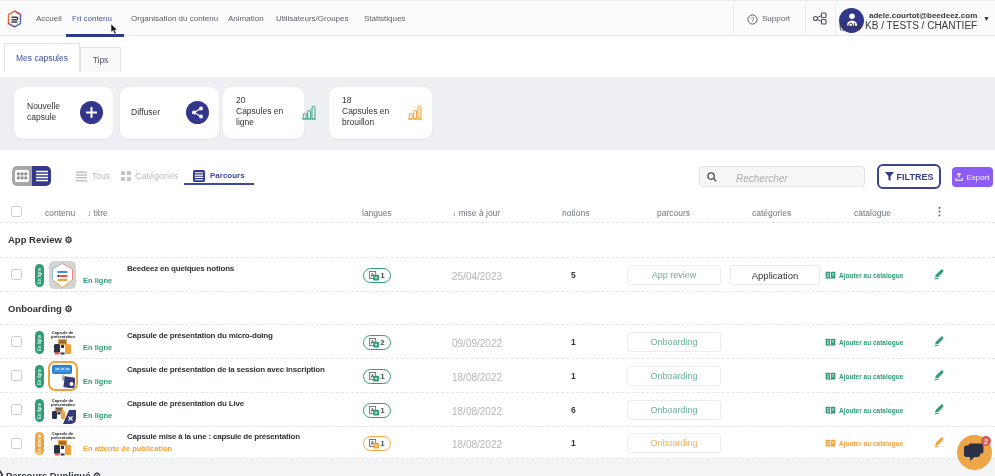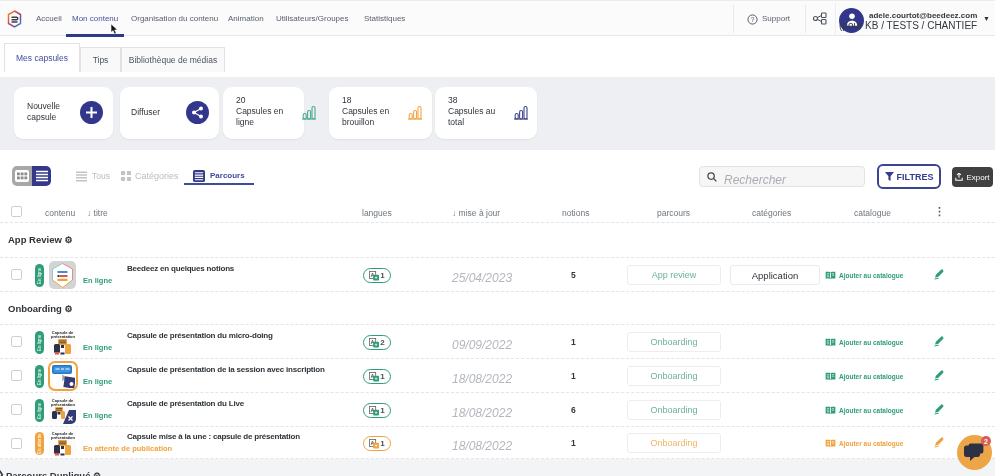--- a/index.html
+++ b/index.html
@@ -19,36 +19,36 @@
 #grayband{position:absolute;left:0;top:77px;width:995px;height:73px;background:#edeff2;}
 .card{position:absolute;top:10px;height:52px;background:#fff;border-radius:9px;box-shadow:0 1px 2px rgba(0,0,0,.06);}
 .cardlbl{position:absolute;font-size:8.5px;color:#30343b;line-height:11px;}
 .circlebtn{position:absolute;width:23px;height:23px;border-radius:50%;background:#33378c;top:14px;}
 
 .seg{position:absolute;top:166px;height:20px;}
 .tbtxt{position:absolute;top:171px;font-size:8.5px;color:#b9bcc3;}
 .tbtxt.on{color:#3d4a9f;font-weight:bold;font-size:8px;}
 #searchbox{position:absolute;left:699px;top:166px;width:166px;height:21px;background:#f6f6f6;border:1px solid #e2e2e2;border-radius:4px;}
 #filtres{position:absolute;left:877px;top:164px;width:64px;height:25px;background:#fff;border:2px solid #3b448f;border-radius:6px;color:#343e8c;font-weight:bold;font-size:9px;display:flex;align-items:center;justify-content:center;gap:3px;}
-#exportbtn{position:absolute;left:952px;top:167px;width:41px;height:20px;background:#404040;border-radius:4px;color:#fff;font-size:8px;display:flex;align-items:center;justify-content:center;gap:3px;}
+#exportbtn{position:absolute;left:952px;top:167px;width:41px;height:20px;background:#8b5cf6;border-radius:4px;color:#fff;font-size:8px;display:flex;align-items:center;justify-content:center;gap:3px;}
 
 .th{position:absolute;top:208px;font-size:8.5px;color:#6e7680;}
 #hline{position:absolute;left:0;top:222px;width:995px;border-top:1px dashed #e4e4e6;}
 .sect{position:absolute;left:8px;font-size:9.5px;color:#2e3338;font-weight:bold;}
 .row{position:absolute;left:0;width:995px;height:34px;border-bottom:1px dashed #e4e4e6;}
 .cb{position:absolute;width:11px;height:11px;border:1px solid #cfcfd2;border-radius:2px;background:#fff;}
 .vpill{position:absolute;width:9px;height:23px;border-radius:5px;overflow:hidden;}
 .vpill span{position:absolute;left:0;top:0;width:9px;height:23px;writing-mode:vertical-rl;transform:rotate(180deg);font-size:4.5px;color:rgba(255,255,255,.95);text-align:center;line-height:9px;}
 .thumb{position:absolute;width:27px;height:28px;border-radius:5px;overflow:hidden;}
 .rtitle{position:absolute;left:83px;font-size:8px;font-weight:bold;letter-spacing:-0.2px;color:#2e3338;white-space:nowrap;margin-left:44px;}
 .rsub{position:absolute;left:83px;font-size:7.5px;font-weight:bold;}
 .green{color:#2f9e76;}
 .orange{color:#f0a23c;}
 .chip{position:absolute;width:28px;height:15px;border:1.5px solid #2f9e76;border-radius:8px;background:#fff;display:flex;align-items:center;justify-content:center;gap:1px;font-size:8px;color:#4a5056;}
-.date{position:absolute;font-size:12px;color:#b3b7bd;font-style:italic;}
+.date{position:absolute;font-size:10px;color:#b3b7bd;}
 .num{position:absolute;font-size:8.5px;color:#33383e;font-weight:bold;}
 .ppill{position:absolute;width:94px;height:20px;border:1px solid #ededed;background:#fff;border-radius:3px;font-size:9px;display:flex;align-items:center;justify-content:center;color:#6db29a;}
 .cpill{position:absolute;width:90px;height:20px;border:1px solid #eaeaec;background:#fff;border-radius:3px;font-size:9.5px;display:flex;align-items:center;justify-content:center;color:#2e3338;}
 .cata{position:absolute;font-size:6.5px;font-weight:bold;color:#2f9e76;display:flex;align-items:center;gap:3px;white-space:nowrap;}
 #botband{position:absolute;left:0;top:459px;width:995px;height:17px;background:#f3f4f6;}
 #botband .sect2{position:absolute;left:6px;top:11px;font-size:9.5px;color:#33383e;font-weight:bold;}
 #chat{position:absolute;left:957px;top:435px;width:35px;height:35px;border-radius:50%;background:#eda647;}
 #chatbadge{position:absolute;left:981px;top:436px;width:10px;height:10px;border-radius:50%;background:#db5c54;color:#fff;font-size:7px;font-weight:bold;display:flex;align-items:center;justify-content:center;}
 </style>
 </head>
@@ -61,21 +61,21 @@
       <stop offset="0" stop-color="#f0932d"></stop>
           <stop offset="0.4" stop-color="#d64550"></stop>
       <stop offset="0.7" stop-color="#6a4f9e"></stop>
           <stop offset="1" stop-color="#3aa0c8"></stop>
     </linearGradient>
       </defs>
     <path d="M15 2 L27 9 L27 27 L15 34 L3 27 L3 9 Z" fill="#fff" stroke="url(#lg1)" stroke-width="3"></path>
     <path d="M9 14.5 h10 a2.5 2.5 0 0 1 0 5 h-10 M9 24 h12" stroke="#3c3c46" stroke-width="3" fill="none"></path>
   </svg>
   <div class="navitem" style="left:36px">Accueil</div>
-  <div class="navitem active" style="left:72px;color:#4a53a0">Mon contenu</div>
+  <div class="navitem active" style="left:72px;color:#4a53a0">Fri contenu</div>
   <div class="navitem" style="left:131px">Organisation du contenu</div>
   <div class="navitem" style="left:228px">Animation</div>
   <div class="navitem" style="left:276px">Utilisateurs/Groupes</div>
   <div class="navitem" style="left:364px">Statistiques</div>
   <div id="underline"></div>
 
   <svg class="abs" style="left:110px;top:23px;z-index:9" width="9" height="11" viewBox="0 0 12 16">
     <path d="M1 0 L1 12 L4 9.5 L6 14.5 L8.5 13.5 L6.2 8.8 L10 8.5 Z" fill="#111" stroke="#fff" stroke-width="0.7"></path>
   </svg>
   <div class="abs" style="left:733px;top:4px;width:1px;height:28px;background:#e8e8e8"></div>
@@ -98,21 +98,20 @@
     <path d="M1.5 13 a5 5 0 0 1 10 0 z" fill="#fff"></path>
   </svg>
   <div class="abs" style="left:869px;top:10px;font-size:8px;font-weight:bold;color:#33383e;white-space:nowrap">adele.courtot@beedeez.com</div>
   <div class="abs" style="left:839px;top:19px;font-size:10px;color:#33383e;white-space:nowrap">(pour KB / TESTS / CHANTIEF</div>
   <div class="abs" style="left:983px;top:14px;font-size:7px;color:#333">▼</div>
 </div>
 
 <div id="tabband">
   <div class="tab on" style="left:4px;width:76px;top:6px;height:29px">Mes capsules</div>
   <div class="tab" style="left:80px;width:41px;top:10px;height:25px">Tips</div>
-  <div class="tab" style="left:121px;width:104px;top:10px;height:25px">Bibliothèque de médias</div>
 </div>
 
 <div id="grayband">
   <div class="card" style="left:14px;width:99px">
     <div class="cardlbl" style="left:13px;top:14px">Nouvelle<br>capsule</div>
     <div class="circlebtn" style="left:66px"></div>
     <svg class="abs" style="left:66px;top:14px" width="23" height="23" viewBox="0 0 23 23">
         <path d="M11.5 6 v11 M6 11.5 h11" stroke="#fff" stroke-width="2"></path>
       </svg>
   </div>
@@ -135,29 +134,20 @@
       <rect x="11" y="1.5" width="3" height="12.5" rx="1.4" fill="none" stroke="#4cab8b" stroke-width="1.1"></rect>
     </svg>
   </div>
   <div class="card" style="left:329px;width:103px">
     <div class="cardlbl" style="left:13px;top:8px">18<br>Capsules en<br>brouillon</div>
     <svg class="abs" style="left:78px;top:18px" width="16" height="15" viewBox="0 0 16 15">
       <path d="M1 14 h14" stroke="#f2a444" stroke-width="1.2" fill="none"></path>
       <rect x="2.2" y="8.5" width="3" height="5.5" rx="1.4" fill="none" stroke="#f2a444" stroke-width="1.1"></rect>
       <rect x="6.6" y="5.5" width="3" height="8.5" rx="1.4" fill="none" stroke="#f2a444" stroke-width="1.1"></rect>
       <rect x="11" y="1.5" width="3" height="12.5" rx="1.4" fill="none" stroke="#f2a444" stroke-width="1.1"></rect>
-    </svg>
-  </div>
-  <div class="card" style="left:435px;width:102px">
-    <div class="cardlbl" style="left:13px;top:8px">38<br>Capsules au<br>total</div>
-    <svg class="abs" style="left:78px;top:18px" width="16" height="15" viewBox="0 0 16 15">
-      <path d="M1 14 h14" stroke="#3e4687" stroke-width="1.2" fill="none"></path>
-      <rect x="2.2" y="8.5" width="3" height="5.5" rx="1.4" fill="none" stroke="#3e4687" stroke-width="1.1"></rect>
-      <rect x="6.6" y="5.5" width="3" height="8.5" rx="1.4" fill="none" stroke="#3e4687" stroke-width="1.1"></rect>
-      <rect x="11" y="1.5" width="3" height="12.5" rx="1.4" fill="none" stroke="#3e4687" stroke-width="1.1"></rect>
     </svg>
   </div>
 </div>
 
 <div class="seg" style="left:12px;width:39px;border-radius:5px;overflow:hidden">
   <div style="position:absolute;left:0;top:0;width:20px;height:20px;background:#a7a7aa"></div>
   <div style="position:absolute;left:20px;top:0;width:19px;height:20px;background:#34388b"></div>
   <svg class="abs" style="left:3px;top:4px" width="14" height="12" viewBox="0 0 14 12">
     <rect x="0" y="0" width="14" height="12" rx="2" fill="#fff"></rect>
     <g fill="#8a8a8e">
@@ -197,21 +187,21 @@
     </g>
   </svg>
 <div class="tbtxt on" style="left:210px">Parcours</div>
 <div class="abs" style="left:184px;top:183px;width:70px;height:2px;background:#3d4a9f"></div>
 
 <div id="searchbox">
   <svg class="abs" style="left:7px;top:5px" width="10" height="10" viewBox="0 0 11 11">
       <circle cx="4.5" cy="4.5" r="3.5" fill="none" stroke="#42484f" stroke-width="1.4"></circle>
       <path d="M7.2 7.2 L10.3 10.3" stroke="#42484f" stroke-width="1.4"></path>
     </svg>
-  <div class="abs" style="left:24px;top:6px;font-size:12px;color:#a9adb3;font-style:italic">Rechercher</div>
+  <div class="abs" style="left:36px;top:6px;font-size:10px;color:#a9adb3;font-style:italic">Rechercher</div>
 </div>
 <div id="filtres">
   <svg width="9" height="10" viewBox="0 0 10 11">
       <path d="M0 0 h10 L6.2 4.8 V10 L3.8 8.6 V4.8 Z" fill="#343e8c"></path>
     </svg>
   FILTRES
 </div>
 <div id="exportbtn">
   <svg width="8" height="8" viewBox="0 0 10 10">
       <path d="M1 6 v3 h8 V6 M5 0 v6 M2.5 2.5 L5 0 L7.5 2.5" fill="none" stroke="#fff" stroke-width="1.3"></path>

